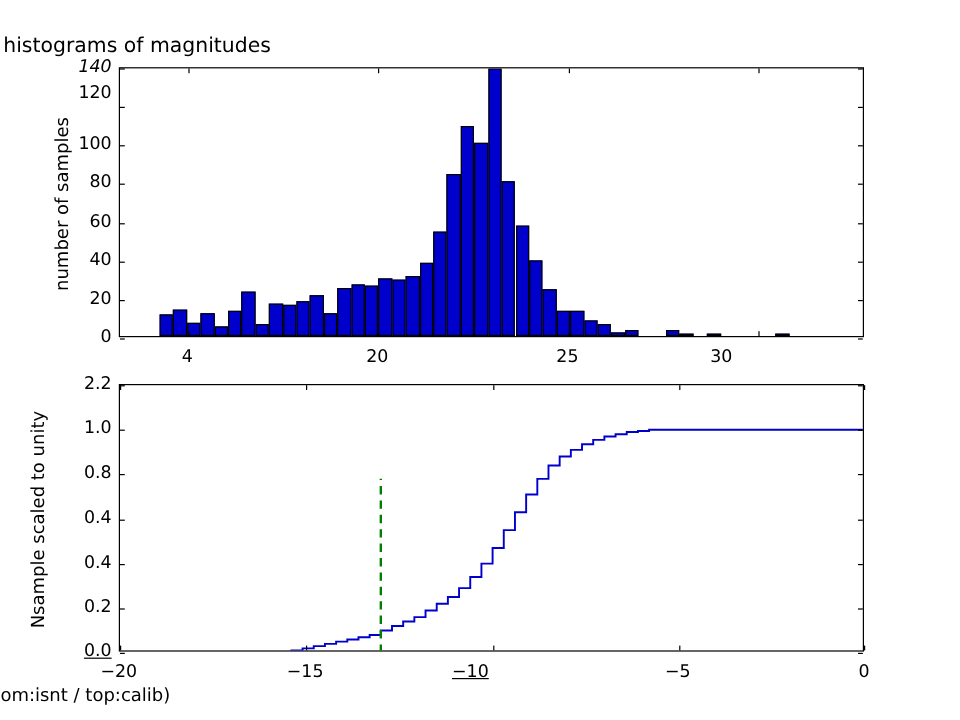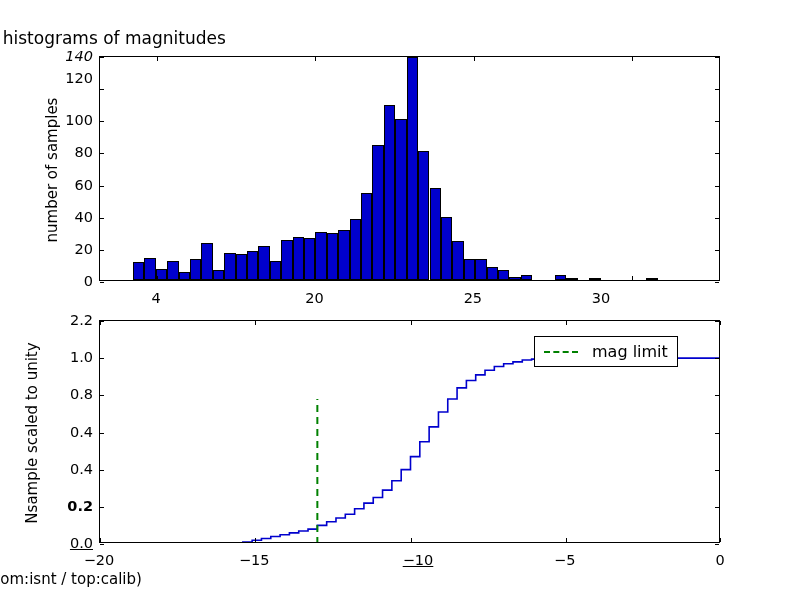--- a/index.html
+++ b/index.html
@@ -279,38 +279,34 @@
         <div class="tick-x" style="left: 155.25px;"></div>
         <div class="tick-x-top" style="left: 155.25px;"></div>
         <div class="tick-x" style="left: 310.5px;"></div>
         <div class="tick-x-top" style="left: 310.5px;"></div>
         <div class="tick-x" style="left: 465.75px;"></div>
         <div class="tick-x-top" style="left: 465.75px;"></div>
         <div class="tick-x" style="left: 620px;"></div>
         <div class="tick-x-top" style="left: 620px;"></div>
       </div>
 
-    <div id="legend" style="left:434px; top:15px;">
-      <span id="legend-dash"></span>
-      <span id="legend-text">mag limit</span>
-    </div>
   </div>
   <div class="ytick-col" id="bottom-yticks" style="left:45px; top:320px; height:223px;">
       <div class="ytick-label" style="top: 223px; text-decoration: underline;">0.0</div>
-      <div class="ytick-label" style="top: 185.833px; font-weight: bold;">0.2</div>
+      <div class="ytick-label" style="top: 185.833px;">0.2</div>
       <div class="ytick-label" style="top: 148.667px;">0.4</div>
       <div class="ytick-label" style="top: 111.5px;">0.4</div>
       <div class="ytick-label" style="top: 74.3333px;">0.8</div>
       <div class="ytick-label" style="top: 37.1667px;">1.0</div>
       <div class="ytick-label" style="top: 0px;">2.2</div>
     </div>
   <div id="bottom-xticks" style="position:absolute; left:99px; top:548px; width:621px; height:20px;">
       <div class="xtick-label" style="left: 0px; top: 4px;">−20</div>
       <div class="xtick-label" style="left: 155.25px; top: 4px;">−15</div>
-      <div class="xtick-label" style="left: 319px; top: 4px; text-decoration: underline;">−10</div>
+      <div class="xtick-label" style="left: 293px; top: 4px; text-decoration: underline;">−10</div>
       <div class="xtick-label" style="left: 465.75px; top: 4px;">−5</div>
       <div class="xtick-label" style="left: 621px; top: 4px;">0</div>
     </div>
   <div class="ylabel" id="bottom-ylabel" style="left:-80px; top:424px; width:223px;">
     <span>Nsample scaled to unity</span>
   </div>
 
   <div id="xlabel-bottom">
     <span>magnitude (bottom:isnt / top:calib)</span>
   </div>

